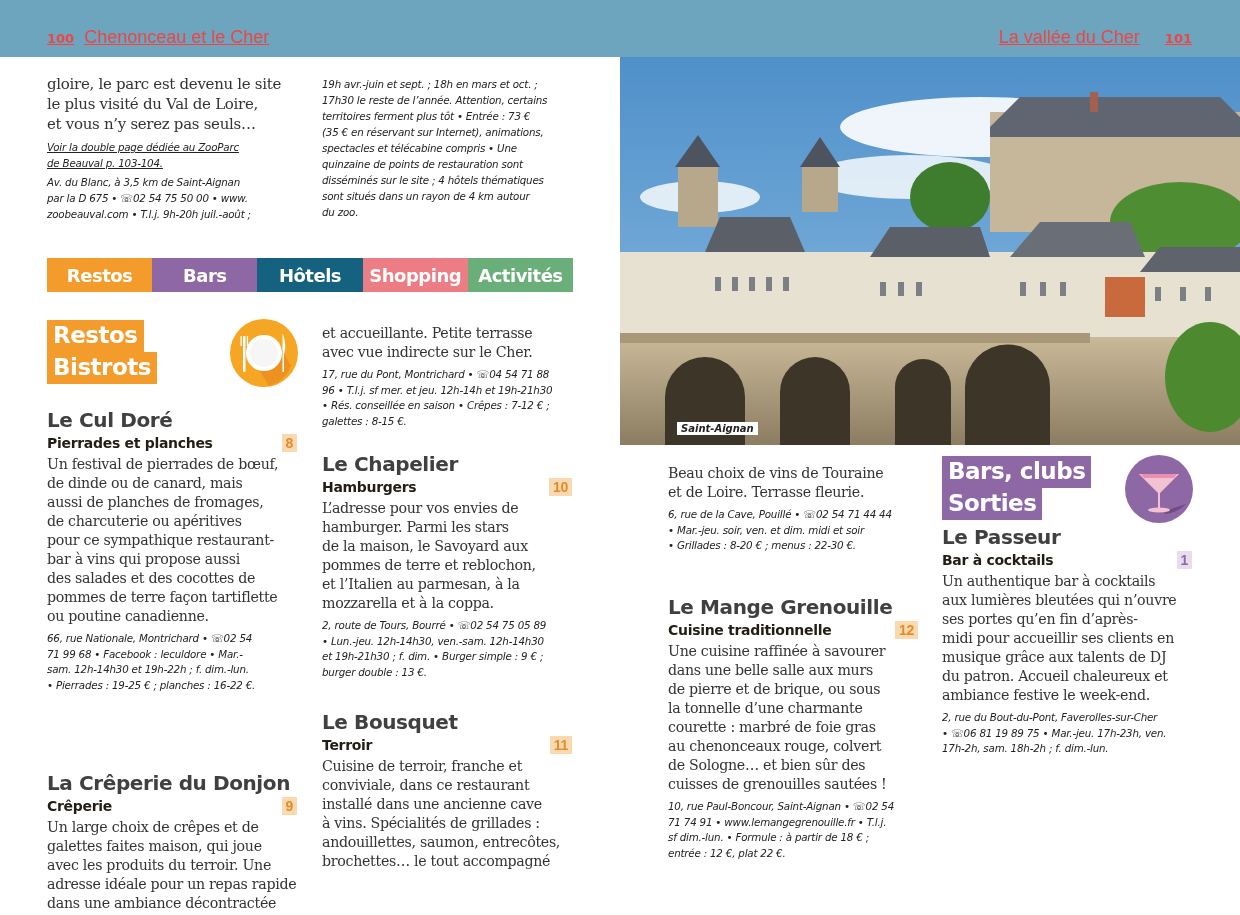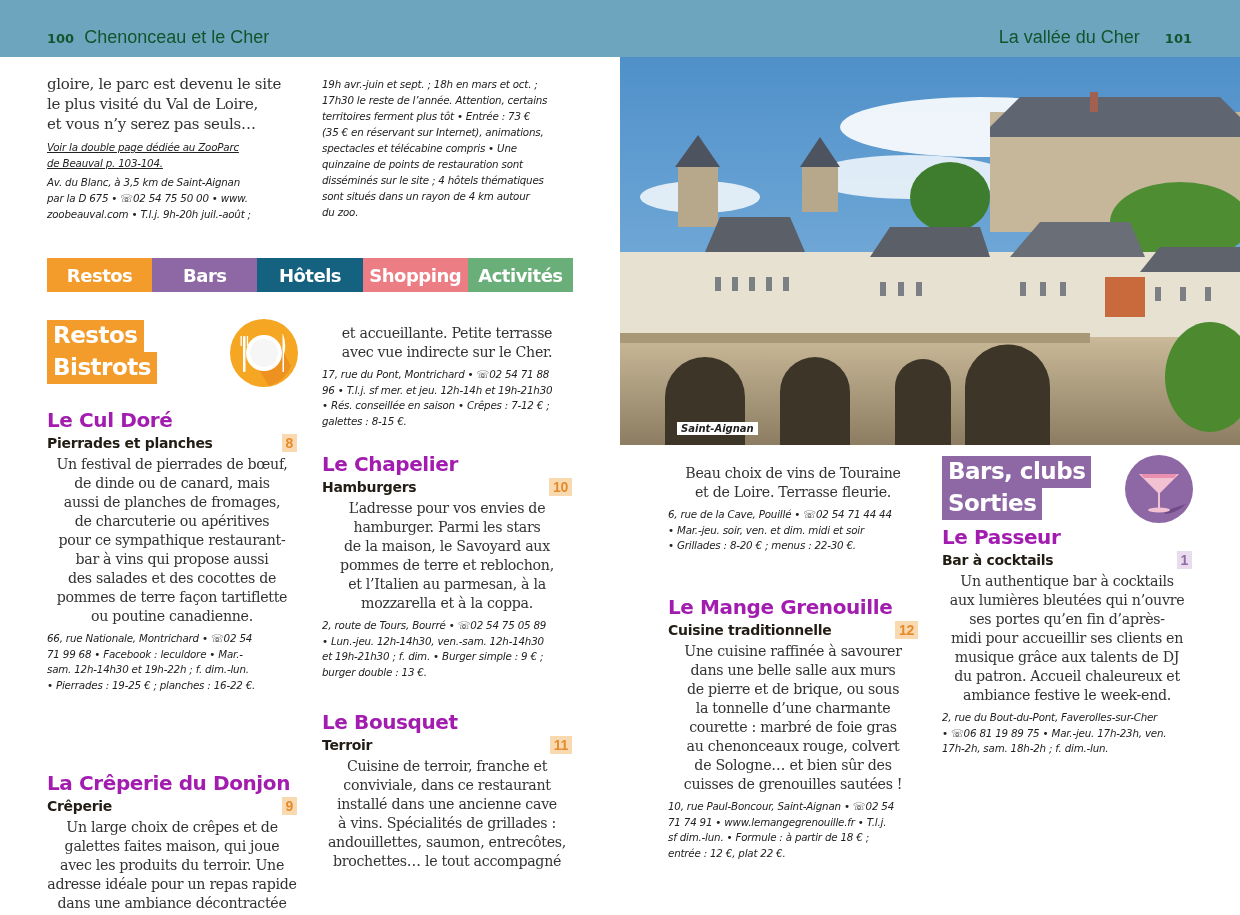--- a/index.html
+++ b/index.html
@@ -1,20 +1,20 @@
 <!DOCTYPE html>
 <html><head>
   <meta charset="utf-8">
   <style>
     * { box-sizing: border-box; margin: 0; padding: 0; }
     html, body { width: 1240px; height: 915px; overflow: hidden; background: #ffffff; }
     body { position: relative; font-family: "Liberation Sans", sans-serif; color: #2a241c; }
 
     .header-band { position: absolute; left: 0; top: 0; width: 1240px; height: 57px; background: #6da5bf; }
-    .header-left, .header-right { position: absolute; top: 27px; color: #14532d; display: flex; align-items: baseline; }
+    .header-left, .header-right { position: absolute; top: 27px; color: #ef4444; display: flex; align-items: baseline; text-decoration: underline; }
     .header-left { left: 47px; }
     .header-right { right: 48px; }
     .page-num { font-family: "DejaVu Sans", sans-serif; font-weight: bold; font-size: 13px; }
     .page-title { font-family: "Liberation Sans", sans-serif; font-size: 18px; }
     .header-left .page-num { margin-right: 10px; }
     .header-right .page-num { margin-left: 25px; }
 
     .photo { position: absolute; left: 620px; top: 57px; width: 620px; height: 388px; overflow: hidden; }
     .photo svg { display: block; }
     .photo-caption { position: absolute; left: 677px; top: 422px; background: #ffffff; color: #222; font-style: italic; font-weight: bold; font-size: 10px; padding: 1px 4px; font-family: "DejaVu Sans", sans-serif; }
@@ -23,27 +23,27 @@
     .info { font-family: "DejaVu Sans", sans-serif; font-style: italic; font-size: 10.3px; line-height: 15.5px; color: #222; letter-spacing: -0.2px; }
 
     .col { position: absolute; }
 
     .tabs { position: absolute; left: 47px; top: 258px; width: 526px; height: 34px; display: flex; }
     .tab { flex: 1; color: #fff; font-family: "DejaVu Sans", sans-serif; font-weight: bold; font-size: 18px; display: flex; align-items: center; justify-content: center; letter-spacing: -0.5px; }
 
     .section-title { position: absolute; font-family: "DejaVu Sans", sans-serif; font-weight: bold; color: #fff; font-size: 23px; line-height: 29px; letter-spacing: -0.5px; }
     .section-title span { display: inline-block; padding: 1px 6px 2px 6px; }
 
-    .entry-name { font-family: "DejaVu Sans", sans-serif; font-weight: bold; font-size: 20px; color: #a21caf; letter-spacing: -0.4px; line-height: 26px; }
+    .entry-name { font-family: "DejaVu Sans", sans-serif; font-weight: bold; font-size: 20px; color: #404040; letter-spacing: -0.4px; line-height: 26px; }
     .entry-type { font-family: "DejaVu Sans", sans-serif; font-weight: bold; font-size: 14px; color: #221d14; letter-spacing: -0.3px; line-height: 20px; position: relative; }
     .badge { position: absolute; right: 0; top: 1px; font-family: "Liberation Sans", sans-serif; font-size: 14px; line-height: 18px; padding: 0 4px; }
     .badge.orange { background: #f9d9b0; color: #e58b2c; }
     .badge.purple { background: #e8dcee; color: #8e6aa6; }
     .entry { position: absolute; }
-    .entry .serif { margin-top: 2px; text-align: center; }
+    .entry .serif { margin-top: 2px; }
     .entry .info { margin-top: 5px; }
   </style>
 </head>
 <body>
 
 <div class="header-band"></div>
 <div class="header-left">
   <span class="page-num">100</span>
   <span class="page-title">Chenonceau et le Cher</span>
 </div>
@@ -143,21 +143,21 @@
     <div>adresse idéale pour un repas rapide</div>
     <div>dans une ambiance décontractée</div>
   </div>
 </div>
 <div class="entry" style="left:322px; top:322px; width:250px;">
   <div class="serif">
     <div>et accueillante. Petite terrasse</div>
     <div>avec vue indirecte sur le Cher.</div>
   </div>
   <div class="info">
-    <div>17, rue du Pont, Montrichard • ☏02 54 71 88</div>
+    <div>17, rue du Pont, Montrichard • ☏04 54 71 88</div>
     <div>96 • T.l.j. sf mer. et jeu. 12h-14h et 19h-21h30</div>
     <div>• Rés. conseillée en saison • Crêpes : 7-12 € ;</div>
     <div>galettes : 8-15 €.</div>
   </div>
 </div>
 
 <div class="entry" style="left:322px; top:451px; width:250px;">
   <div class="entry-name">Le Chapelier</div>
   <div class="entry-type">
     <span>Hamburgers</span>

